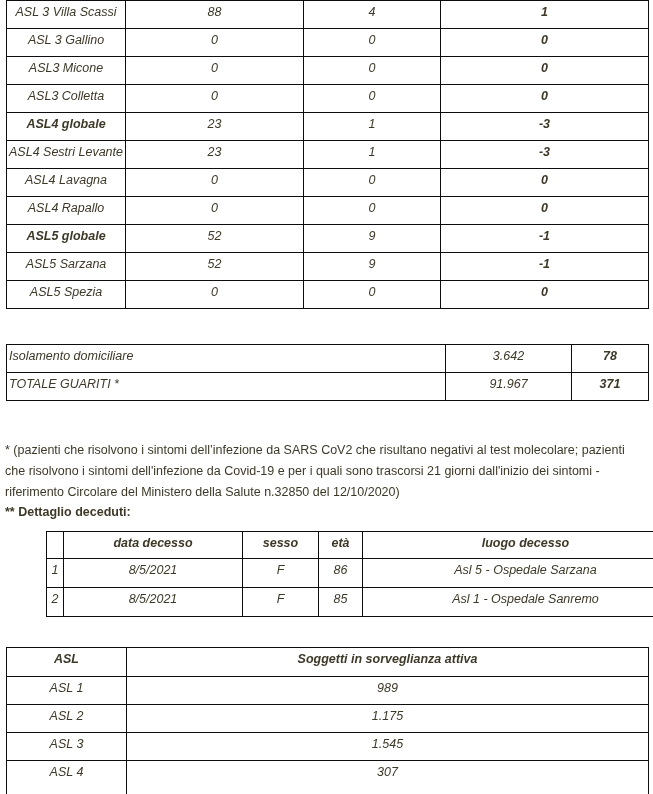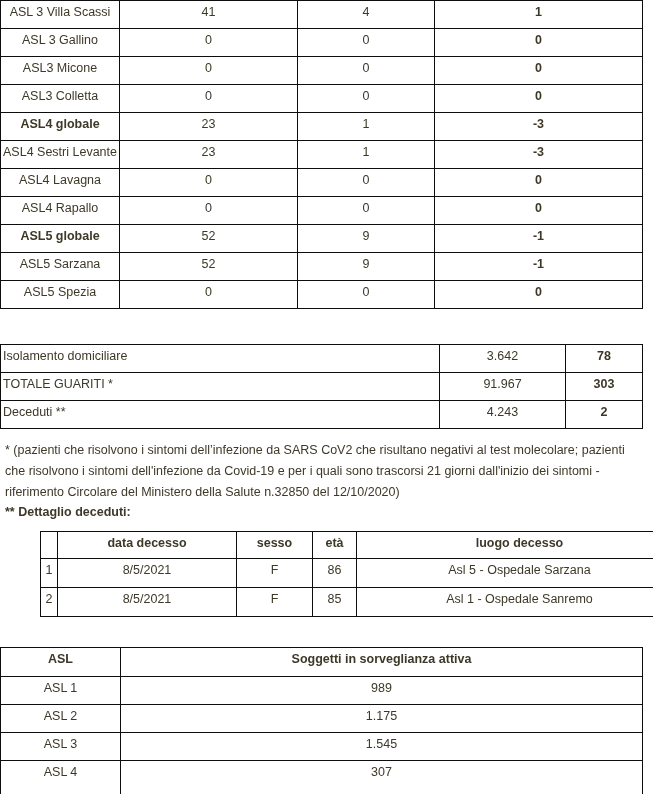--- a/index.html
+++ b/index.html
@@ -1,21 +1,21 @@
 <!DOCTYPE html>
 <html><head>
 <meta charset="utf-8">
 <style>
   html,body{margin:0;padding:0;background:#fff;}
   .page{
     position:relative;width:653px;height:794px;overflow:hidden;background:#fff;
     font-family:"Liberation Sans","DejaVu Sans",sans-serif;
     color:#3d3828;font-size:12.5px;line-height:15px;
   }
-  table{border-collapse:collapse;table-layout:fixed;position:absolute;left:0;}
+  table{border-collapse:collapse;table-layout:fixed;position:absolute;left:6px;font-style:italic;}
   td,th{
     border:1.4px solid #0d0d0d;
     text-align:center;vertical-align:top;
     padding:4px 1px 0 1px;overflow:hidden;white-space:nowrap;
     font-weight:normal;font-size:12.5px;
   }
   .b{font-weight:bold;}
   
   #t1{top:0;width:642px;}
   #t1 td{height:23px;} 
@@ -45,21 +45,21 @@
   <table id="t1">
     <colgroup>
         <col style="width:119px">
         <col style="width:178px">
         <col style="width:137px">
         <col style="width:208px">
       </colgroup>
     <tbody>
       <tr>
         <td>ASL 3 Villa Scassi</td>
-        <td>41</td>
+        <td>88</td>
         <td>4</td>
         <td class="b">1</td>
       </tr>
       <tr>
         <td>ASL 3 Gallino</td>
         <td>0</td>
         <td>0</td>
         <td class="b">0</td>
       </tr>
       <tr>
@@ -127,26 +127,21 @@
       </colgroup>
     <tbody>
       <tr>
         <td class="lbl">Isolamento domiciliare</td>
         <td>3.642</td>
         <td class="b">78</td>
       </tr>
       <tr>
         <td class="lbl">TOTALE GUARITI *</td>
         <td>91.967</td>
-        <td class="b">303</td>
-      </tr>
-      <tr>
-        <td class="lbl">Deceduti **</td>
-        <td>4.243</td>
-        <td class="b">2</td>
+        <td class="b">371</td>
       </tr>
     </tbody>
   </table>
 
   <div class="footnote">
     <div>* (pazienti che risolvono i sintomi dell’infezione da SARS CoV2 che risultano negativi al test molecolare; pazienti</div>
     <div>che risolvono i sintomi dell'infezione da Covid-19 e per i quali sono trascorsi 21 giorni dall'inizio dei sintomi -</div>
     <div>riferimento Circolare del Ministero della Salute n.32850 del 12/10/2020)</div>
   </div>
 

